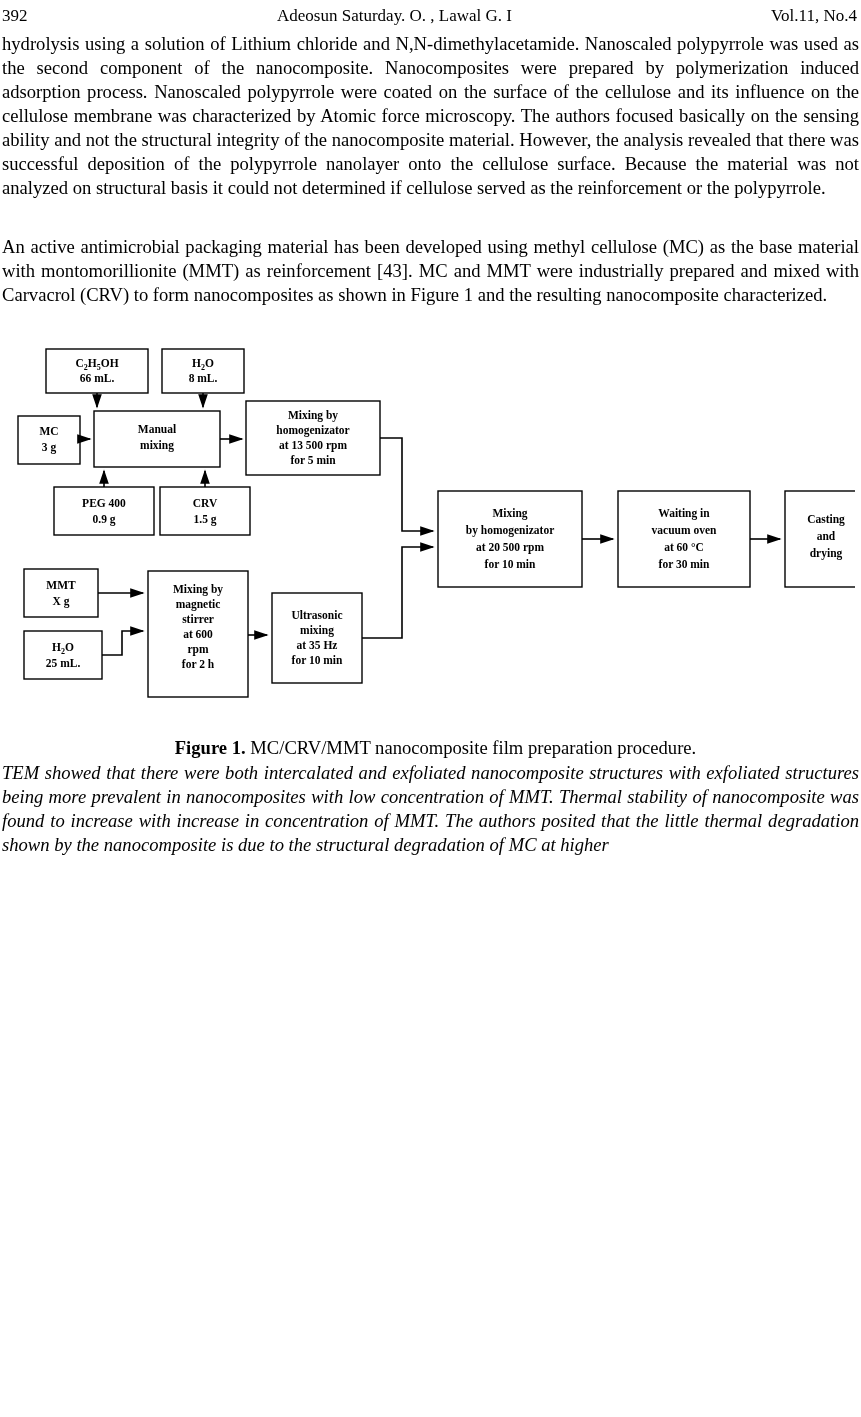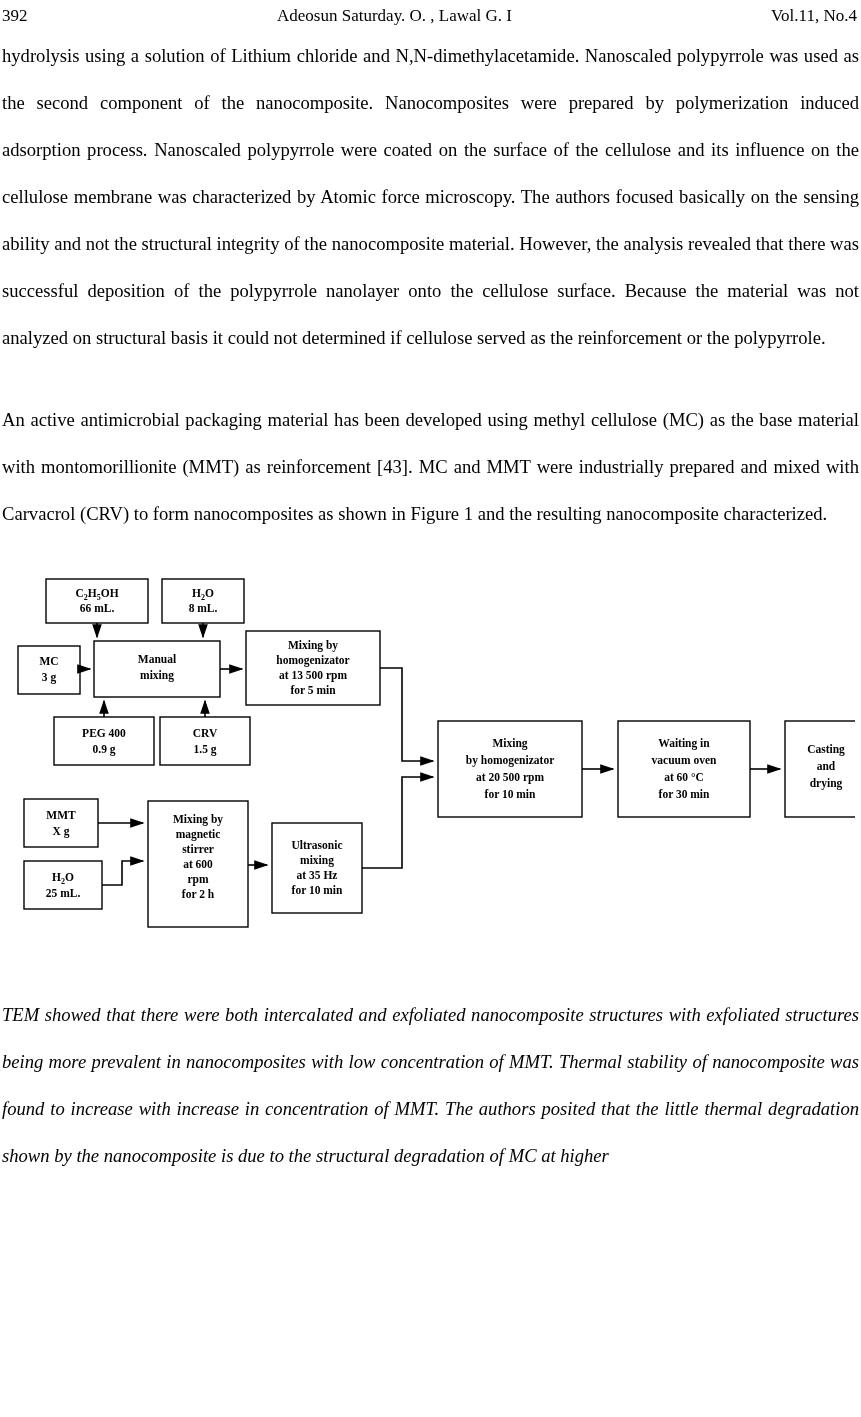--- a/index.html
+++ b/index.html
@@ -37,21 +37,21 @@
     flex: 1;
     text-align: center;
   }
   .header .vol {
     width: 190px;
     text-align: right;
     padding-right: 2px;
   }
   .body-text {
     font-size: 18.6px;
-    line-height: 47px;
+    line-height: 24px;
     text-align: justify;
     text-justify: inter-word;
     margin: 0;
     padding: 0 2px 0 2px;
   }
   p.para {
     margin: 0 0 0 0;
   }
   .gap {
     height: 35px;
@@ -195,19 +195,22 @@
       <path class="arrow-line" d="M88,262 L133,262" marker-end="url(#ah)"></path>
       <path class="arrow-line" d="M92,324 L112,324 L112,300 L133,300" marker-end="url(#ah)"></path>
       <path class="arrow-line" d="M238,304 L257,304" marker-end="url(#ah)"></path>
 
       <path class="arrow-line" d="M370,107 L392,107 L392,200 L423,200" marker-end="url(#ah)"></path>
       <path class="arrow-line" d="M352,307 L392,307 L392,216 L423,216" marker-end="url(#ah)"></path>
       <path class="arrow-line" d="M572,208 L603,208" marker-end="url(#ah)"></path>
       <path class="arrow-line" d="M740,208 L770,208" marker-end="url(#ah)"></path>
     </svg>
 
+    <div class="figure-caption">
+      <b>Figure 1.</b><span> MC/CRV/MMT nanocomposite film preparation procedure.</span>
+    </div>
   </div>
 
   <div class="body-text" style="font-style:italic;">
     <p class="para">TEM showed that there were both intercalated and exfoliated nanocomposite structures with exfoliated structures being more prevalent in nanocomposites with low concentration of MMT. Thermal stability of nanocomposite was found to increase with increase in concentration of MMT. The authors posited that the little thermal degradation shown by the nanocomposite is due to the structural degradation of MC at higher</p>
   </div>
 
 </div>
 
 </body></html>

